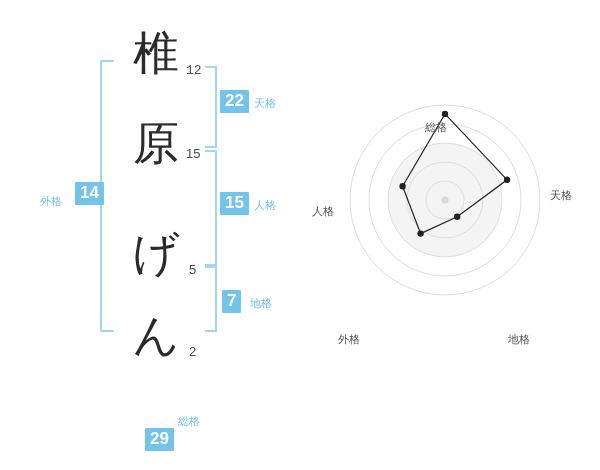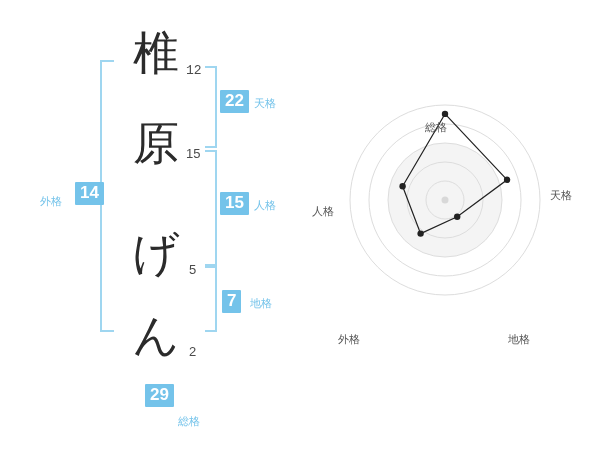--- a/index.html
+++ b/index.html
@@ -126,21 +126,21 @@
     <div class="badge-label" style="left:254px; top:96px;">天格</div>
 
     <div class="bracket bracket-right" style="left:205px; top:150px; height:112px;"></div>
     <div class="badge" style="left:220px; top:192px;">15</div>
     <div class="badge-label" style="left:254px; top:198px;">人格</div>
 
     <div class="bracket bracket-right" style="left:205px; top:266px; height:62px;"></div>
     <div class="badge" style="left:222px; top:290px;">7</div>
     <div class="badge-label" style="left:250px; top:296px;">地格</div>
 
-    <div class="badge" style="left:145px; top:384px;">29</div>
+    <div class="badge" style="left:145px; top:428px;">29</div>
     <div class="badge-label" style="left:178px; top:414px;">総格</div>
   </div>
 
   <div class="chart-panel">
     <svg id="radar" width="300" height="400" viewBox="0 0 300 400" style="position:absolute; left:0; top:50px;">
         <circle cx="145" cy="150" r="95" fill="none" stroke="#dddddd" stroke-width="1"></circle>
         <circle cx="145" cy="150" r="76" fill="none" stroke="#dddddd" stroke-width="1"></circle>
         <circle cx="145" cy="150" r="57" fill="#f4f4f4" stroke="#dddddd" stroke-width="1"></circle>
         <circle cx="145" cy="150" r="38" fill="#f4f4f4" stroke="#dddddd" stroke-width="1"></circle>
         <circle cx="145" cy="150" r="19" fill="#f4f4f4" stroke="#dddddd" stroke-width="1"></circle>

